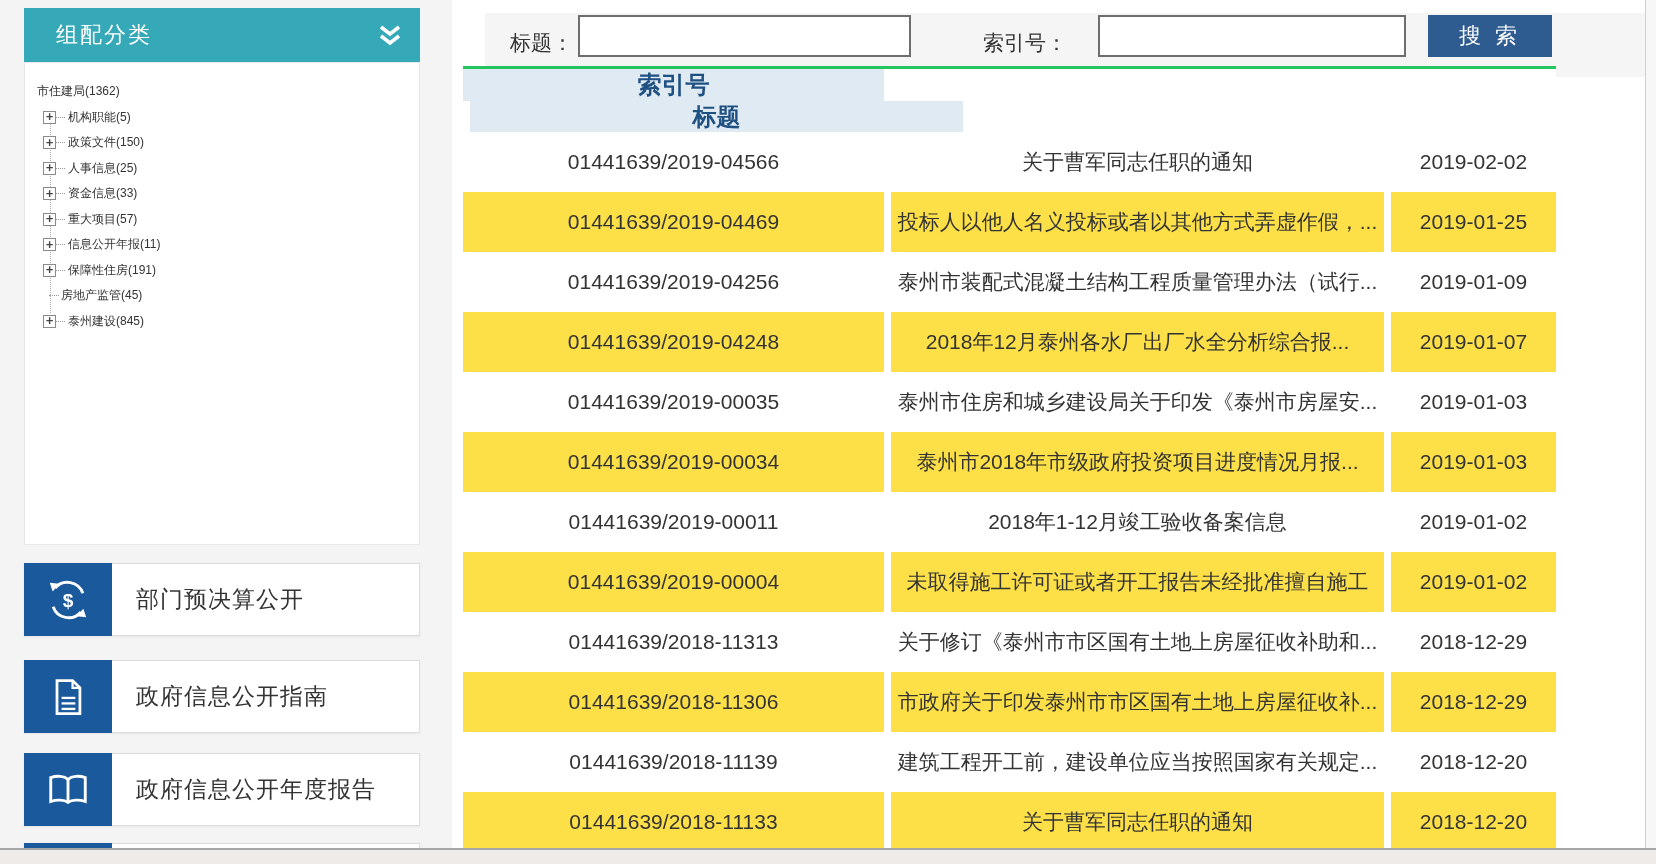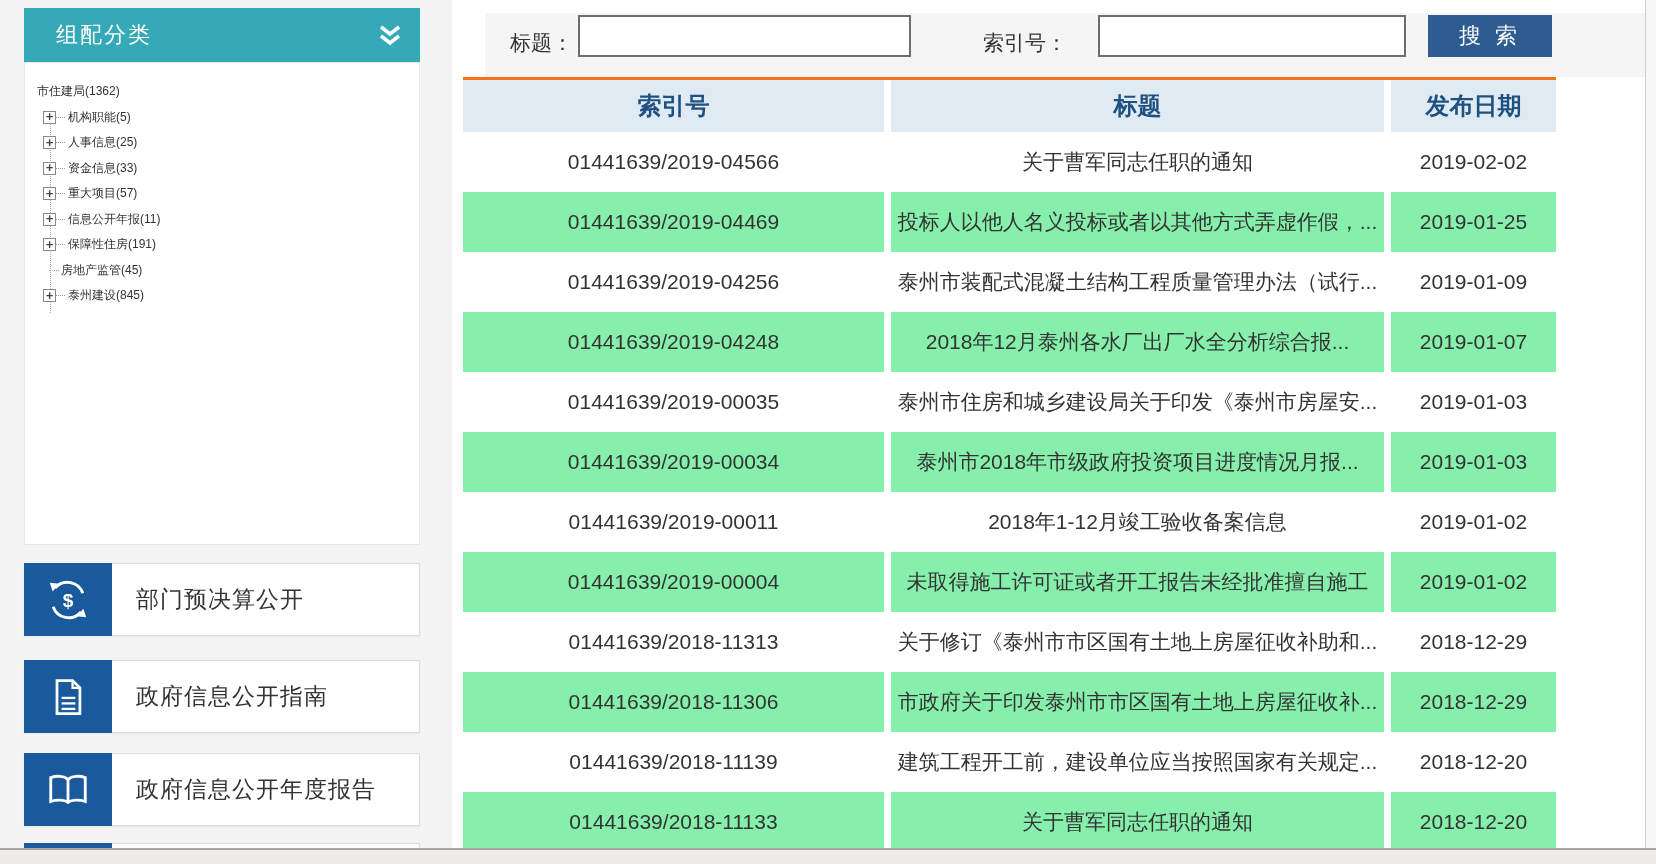--- a/index.html
+++ b/index.html
@@ -63,35 +63,35 @@
   }
   .inp-title { left:93px;  width:313px; }
   .inp-index { left:613px; width:288px; }
   .search-btn {
     position:absolute; left:943px; top:2px; width:124px; height:42px;
     background:#2e5c90; color:#fff; font-size:22px; letter-spacing:4px;
     border:none; cursor:pointer; font-family:"Liberation Sans", sans-serif;
   }
   
   .thead {
-    position:absolute; left:463px; top:77px; width:1093px; height:55px;
-    border-top:3px solid #f97316; box-sizing:border-box;
-    display:flex; background:#fff;
+    position:absolute; left:463px; top:66px; width:1093px; height:55px;
+    border-top:3px solid #22c55e; box-sizing:border-box;
+    display:flex; background:#fff;flex-direction:column;
   }
   .hcell {
     background:#dfeaf3; color:#1f5082; font-weight:bold; font-size:24px;
     display:flex; align-items:center; justify-content:center;
   }
   .trow { position:absolute; left:463px; width:1093px; height:60px; display:flex; background:#fff; }
   .cell {
     background:#fff; font-size:21px; color:#333;
     display:flex; align-items:center; justify-content:center;
     white-space:nowrap; overflow:hidden;
   }
-  .trow.alt .cell { background:#86efac; }
+  .trow.alt .cell { background:#fde047; }
   .c1 { width:421px; flex:none; }
   .c2 { width:493px; flex:none; }
   .c3 { width:165px; flex:none; }
   .hcell + .hcell, .cell + .cell { margin-left:7px; }
   .cell.c2 { cursor:pointer; }
   
   .bottom-band {
     position:absolute; left:0; top:848px; width:1656px; height:16px;
     background:#efebe9; border-top:2px solid #a6a6a6; box-sizing:border-box; z-index:5;
   }
@@ -116,20 +116,24 @@
   </div>
 
   <div class="tree-panel">
     <div class="tree-guide"></div>
     <div class="tree-item root">
       <span class="tree-label">市住建局(1362)</span>
     </div>
     <div class="tree-item child">
       <span class="expander"></span>
       <span class="tree-label">机构职能(5)</span>
+    </div>
+    <div class="tree-item child">
+      <span class="expander"></span>
+      <span class="tree-label">政策文件(150)</span>
     </div>
     <div class="tree-item child">
       <span class="expander"></span>
       <span class="tree-label">人事信息(25)</span>
     </div>
     <div class="tree-item child">
       <span class="expander"></span>
       <span class="tree-label">资金信息(33)</span>
     </div>
     <div class="tree-item child">

